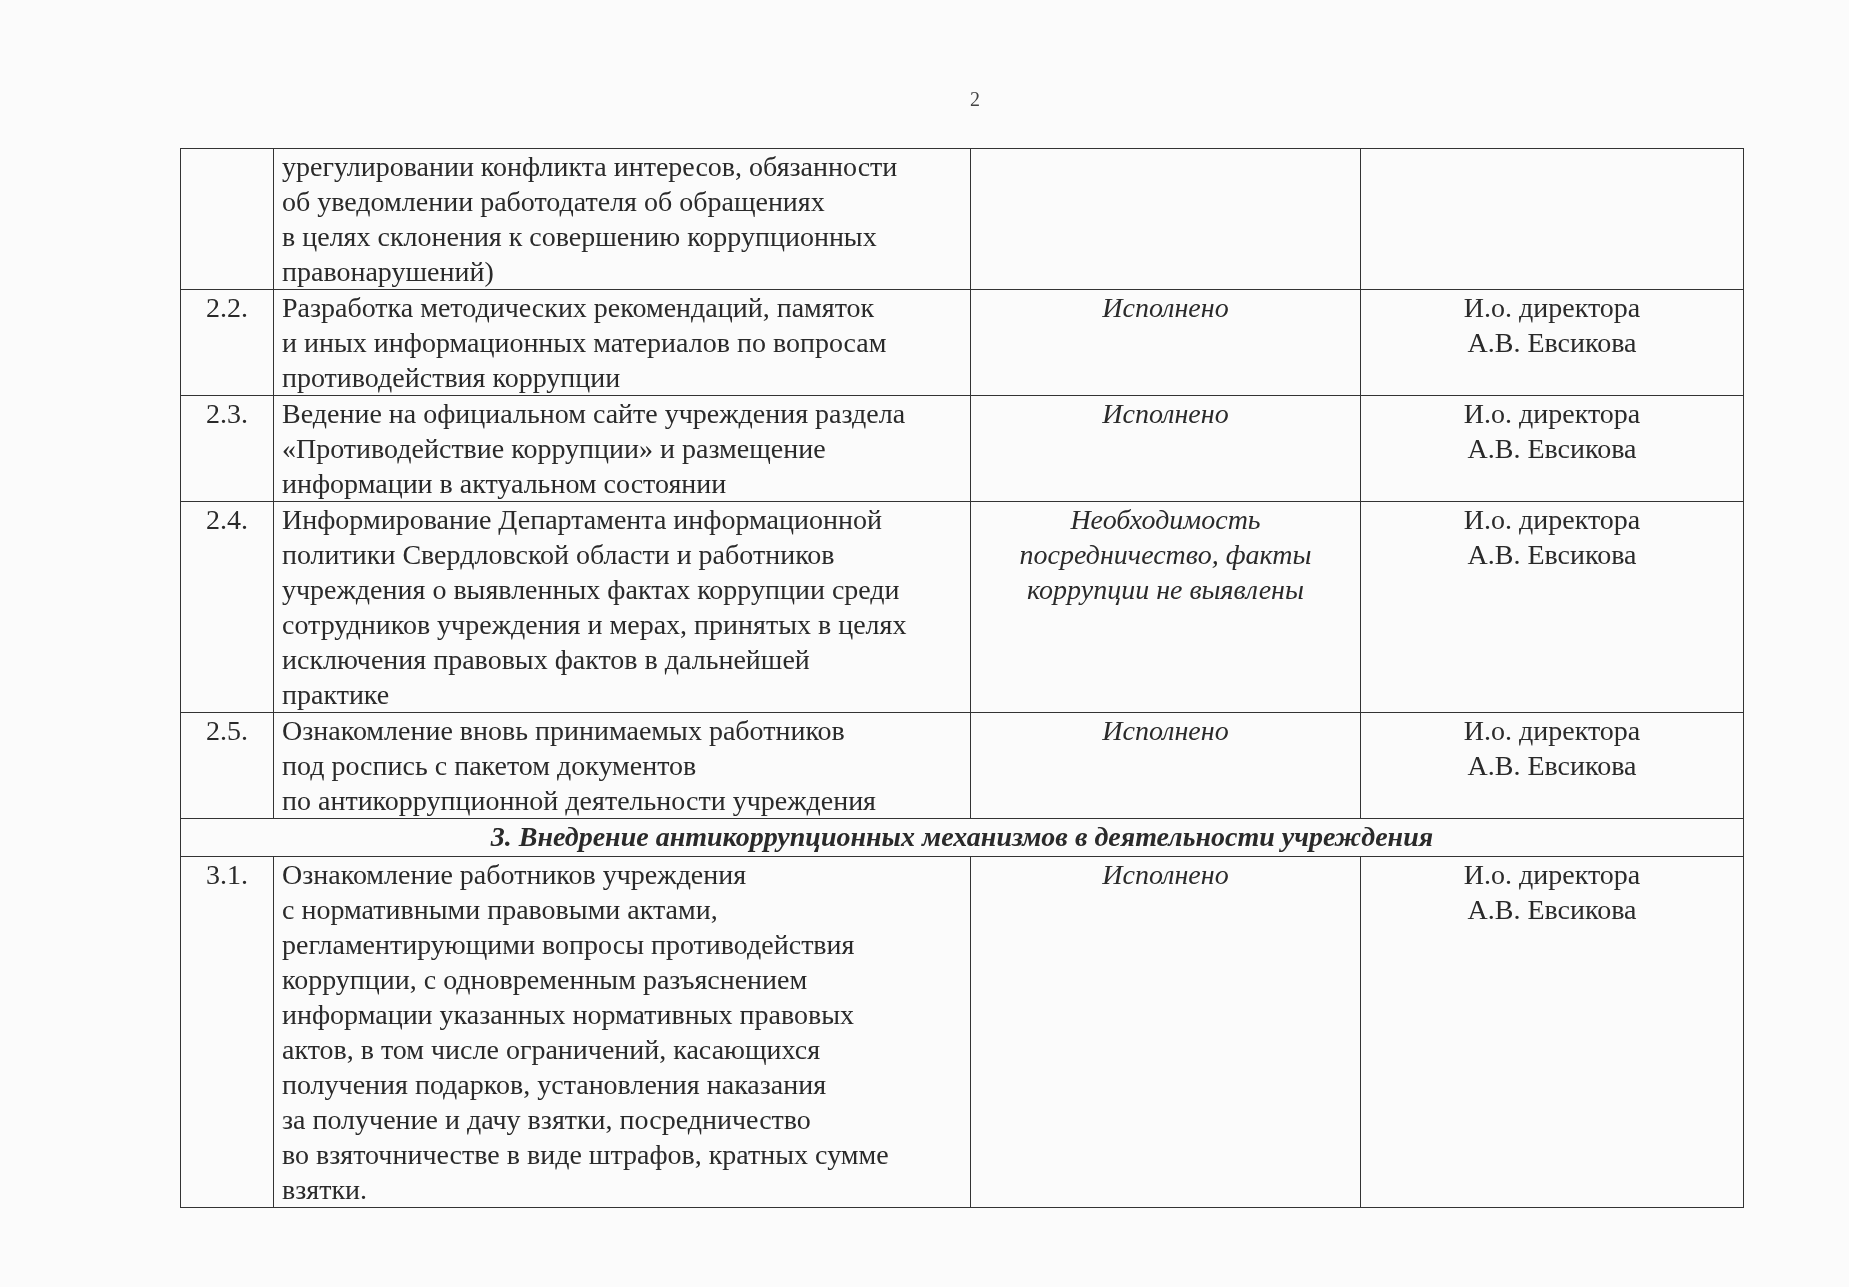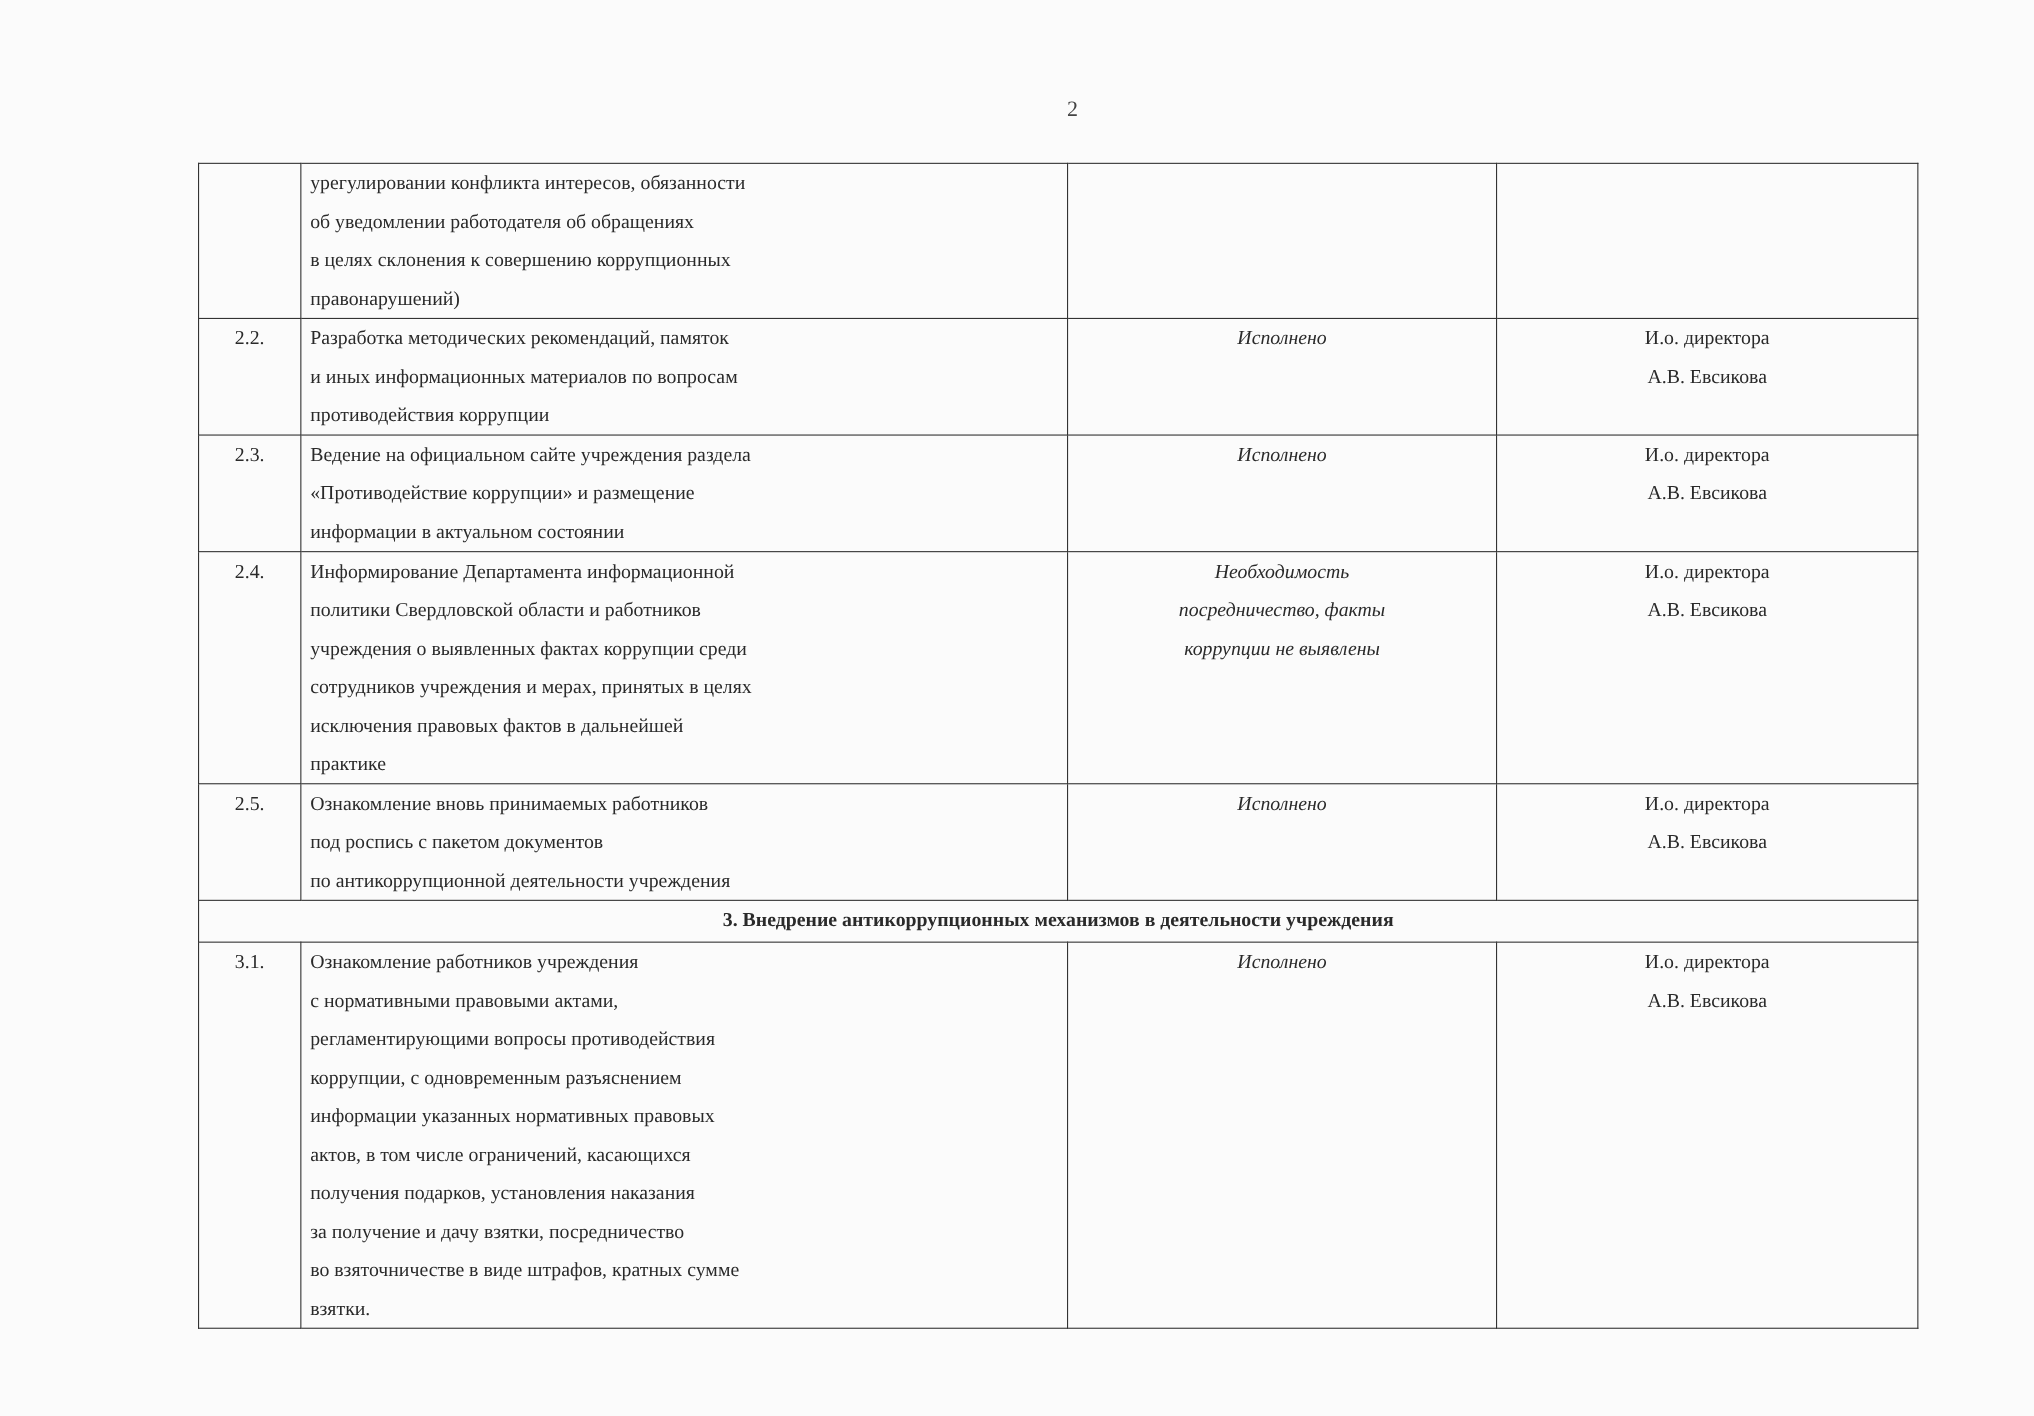--- a/index.html
+++ b/index.html
@@ -14,36 +14,37 @@
     font-size: 20px; text-align: center; color: #444;
   }
   table.plan {
     position: absolute; left: 180px; top: 148px;
     width: 1563px;
     border-collapse: collapse;
     table-layout: fixed;
   }
   table.plan td {
     border: 1.6px solid #333;
-    font-size: 18px;
+    font-size: 28px;
     line-height: 35px;
     vertical-align: top;
     padding: 0 8px;
   }
   col.c-num { width: 93px; }
   col.c-desc { width: 697px; }
   col.c-status { width: 390px; }
   col.c-resp { width: 383px; }
   td.num { text-align: center; padding-top: 0; }
   td.desc { padding-left: 10px; }
   td.status { text-align: center; vertical-align: middle; font-style: italic; font-size: 26px; line-height: 33px; margin-top: 20px; }
   td.resp { text-align: center; vertical-align: middle; margin-left: 18px; }
   td.section {
     text-align: center; font-weight: bold; font-size: 27px; line-height: 36px;
     padding: 0;
+    font-style: italic;
   }
   .line { display: block; white-space: nowrap; }
   tr.r-cont { height: 137px; }
   tr.r-22 { height: 105px; }
   tr.r-23 { height: 104px; }
   tr.r-24 { height: 205px; }
   tr.r-25 { height: 106px; }
   tr.r-sec { height: 38px; }
   tr.r-31 { height: 333px; }
 </style>

